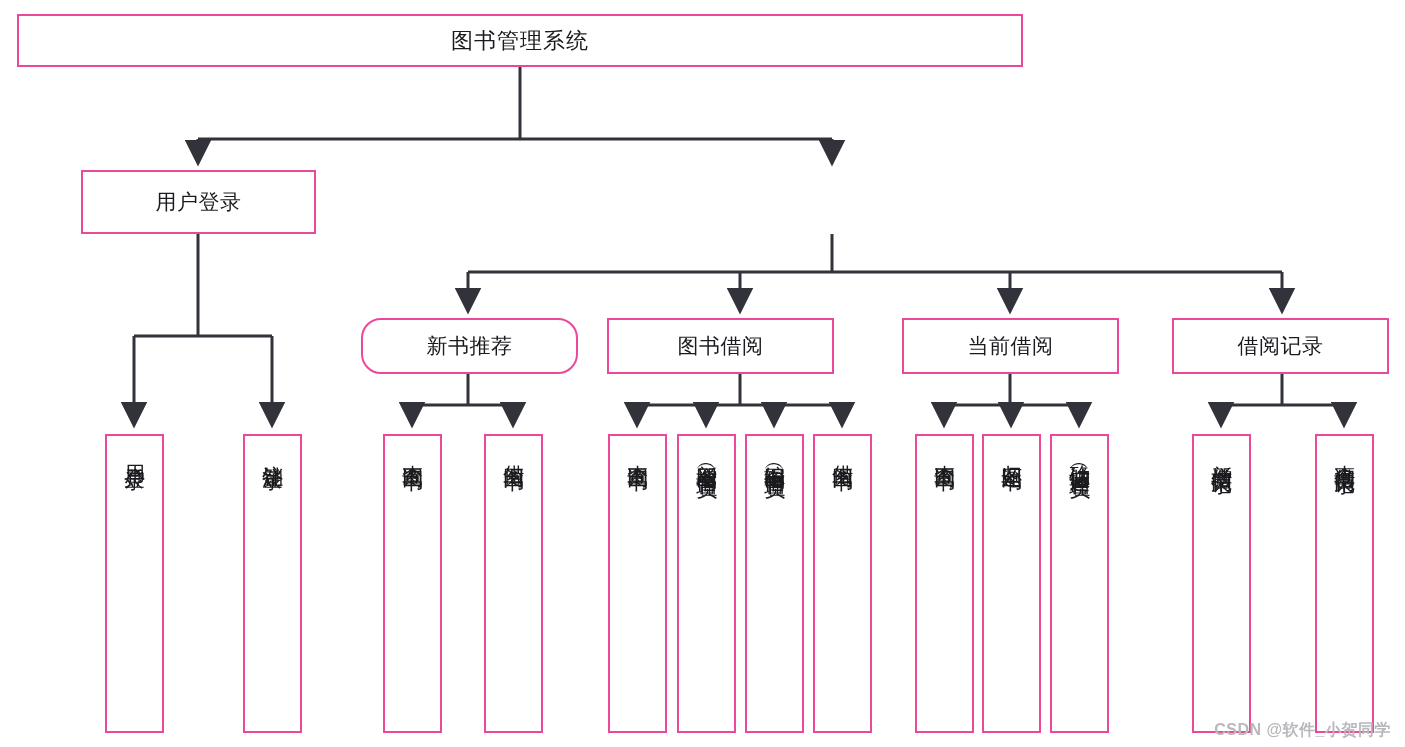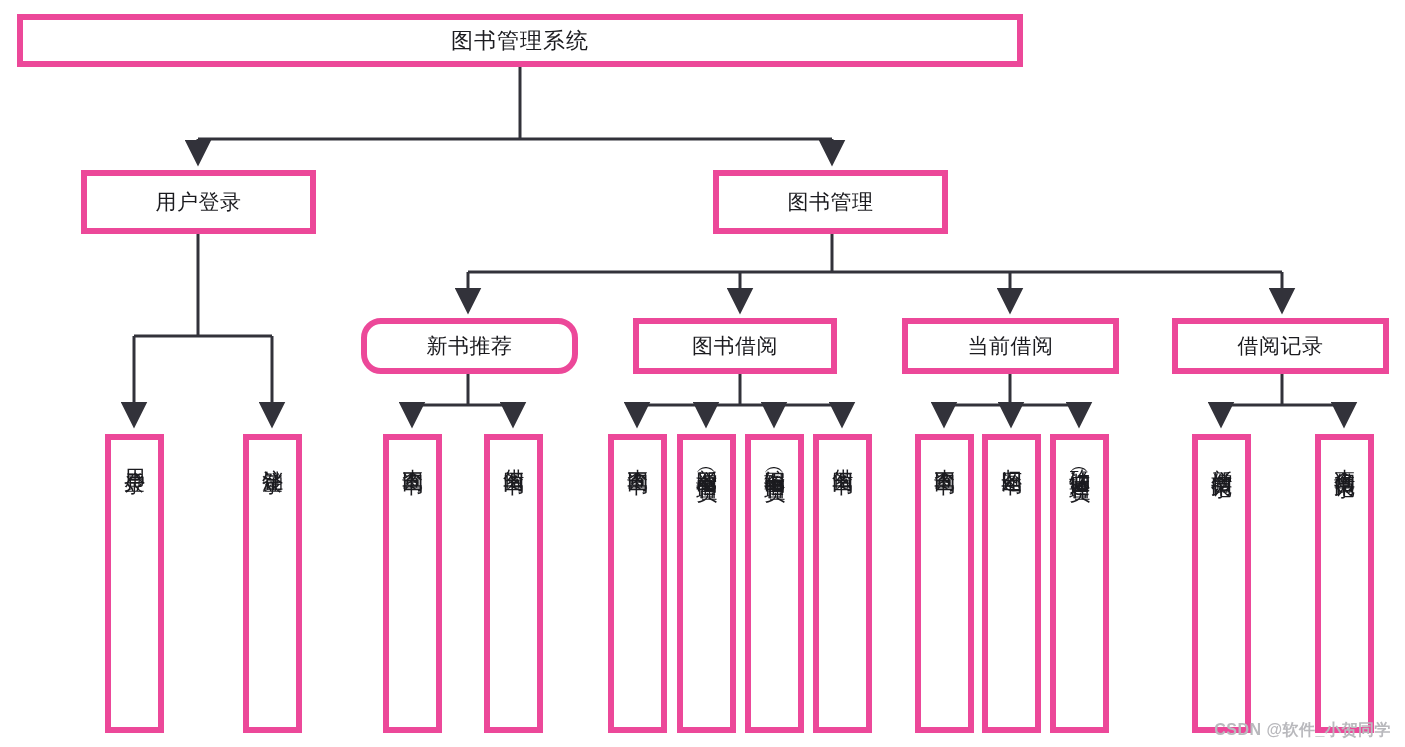--- a/index.html
+++ b/index.html
@@ -22,21 +22,21 @@
     position: absolute;
     left: 0;
     top: 0;
     width: 1405px;
     height: 747px;
   }
   .node {
     position: absolute;
     box-sizing: border-box;
     background: #ffffff;
-    border: 6px solid #ec4899;
+    border: 2px solid #ec4899;
     display: flex;
     align-items: center;
     justify-content: center;
     color: #1b1b1f;
   }
   .node-label {
     display: block;
     text-align: center;
     line-height: 1.18;
     white-space: nowrap;
@@ -130,28 +130,25 @@
     </g>
   </svg>
 
   <div class="node root horizontal" style="left:17px; top:14px; width:1006px; height:53px;">
     <span class="node-label">图书管理系统</span>
   </div>
 
   <div class="node horizontal" style="left:81px; top:170px; width:235px; height:64px;">
     <span class="node-label">用户登录</span>
   </div>
-  <div class="node horizontal" style="left:713px; top:170px; width:235px; height:64px;">
-    <span class="node-label">图书管理</span>
-  </div>
 
   <div class="node horizontal" style="left:361px; top:318px; width:217px; height:56px;border-radius:20px;">
     <span class="node-label">新书推荐</span>
   </div>
-  <div class="node horizontal" style="left:633px; top:318px; width:204px; height:56px;">
+  <div class="node horizontal" style="left:607px; top:318px; width:227px; height:56px;">
     <span class="node-label">图书借阅</span>
   </div>
   <div class="node horizontal" style="left:1172px; top:318px; width:217px; height:56px;">
     <span class="node-label">借阅记录</span>
   </div>
   <div class="node horizontal" style="left:902px; top:318px; width:217px; height:56px;">
     <span class="node-label">当前借阅</span>
   </div>
 
   <div class="node vertical" style="left:105px; top:434px; width:59px; height:299px;">

